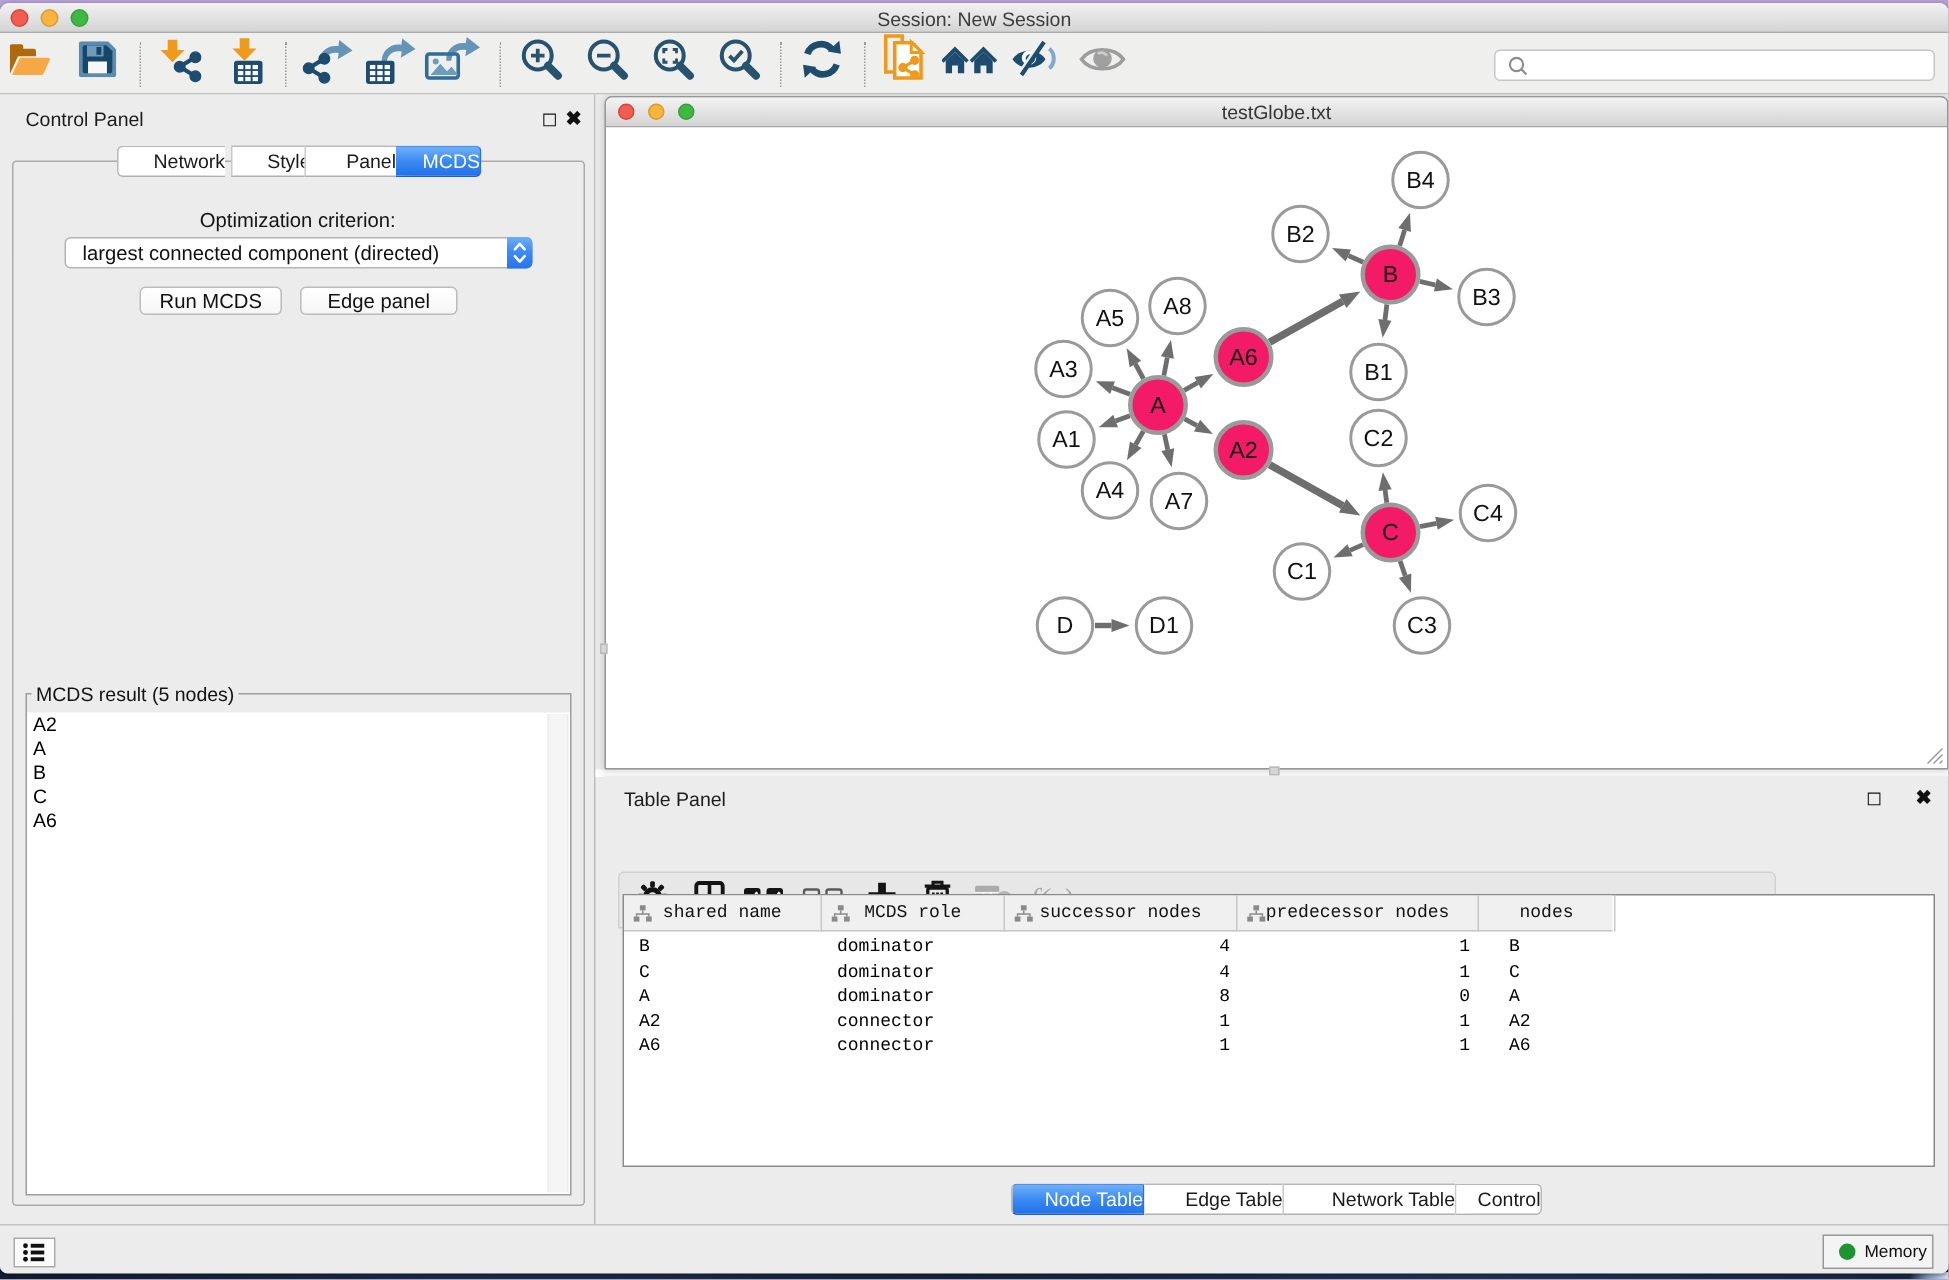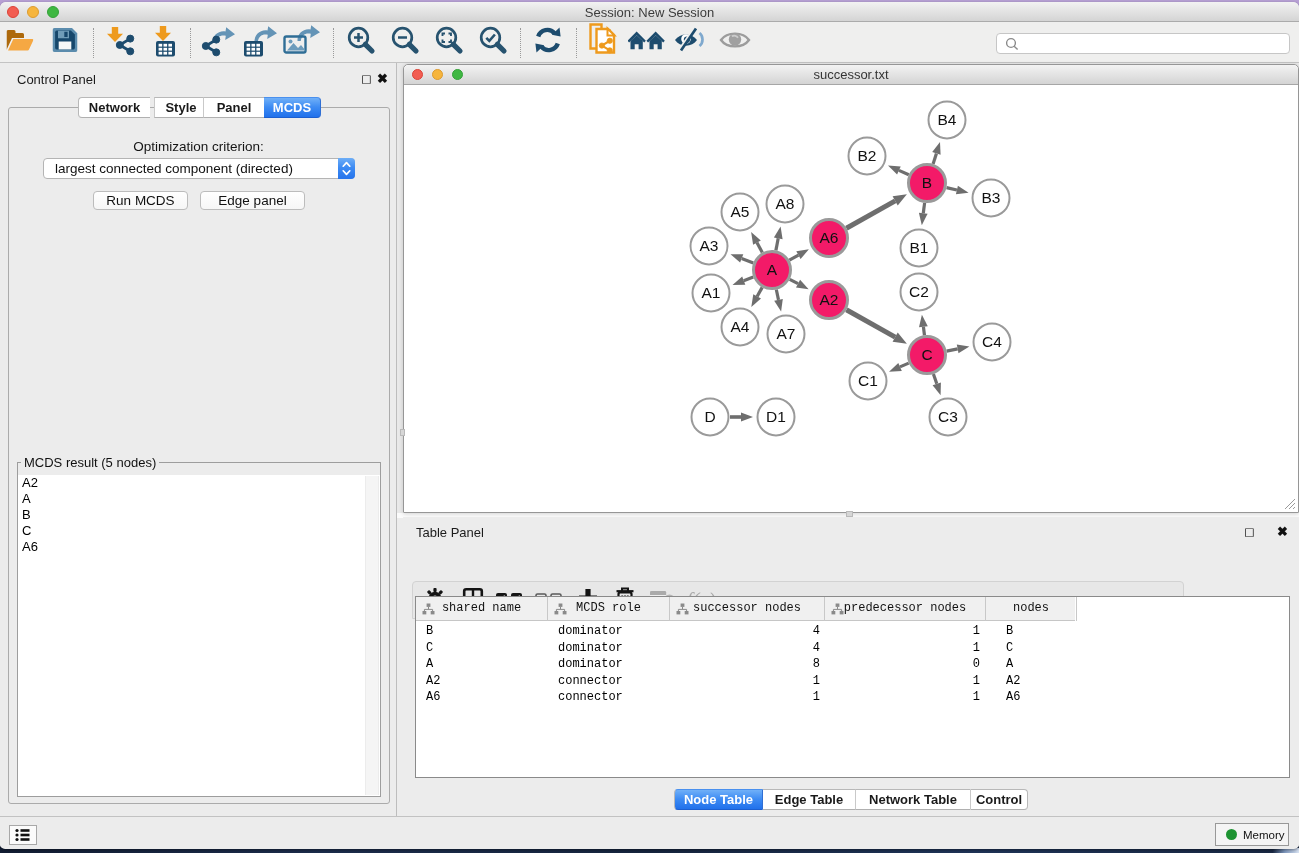--- a/index.html
+++ b/index.html
@@ -23,21 +23,21 @@
 .tsep { position:absolute; top:6px; height:30px; width:0;
   border-left:1px dotted #9a9a9a; }
 #searchbox { left:996px; top:11px; width:294px; height:21px; background:#fff;
   border:1px solid #c6c6c6; border-radius:4px; }
 
 #cpanel { left:0; top:61px; width:397px; height:753px; background:#ececec; border-right:1px solid #bdbdbd; }
 .ptitle { font-size:13px; color:#1c1c1c; }
 .wbtn { position:absolute; font-size:13px; color:#111; }
 #cp-tabs { left:78px; top:34px; width:243px; height:21px; }
 .seg { position:absolute; top:0; height:21px; font-size:13px; color:#1a1a1a;
-  background:#fff; border-top:1px solid #b8b8b8; border-bottom:1px solid #b0b0b0; text-align:center; line-height:20px;font-weight:bold; }
+  background:#fff; border-top:1px solid #b8b8b8; border-bottom:1px solid #b0b0b0; text-align:right; line-height:20px; }
 .seg.first { border-left:1px solid #b8b8b8; border-radius:4px 0 0 4px; }
 .seg.last { border-right:1px solid #2f6fd4; border-radius:0 4px 4px 0; }
 .seg.mid { border-left:1px solid #c9c9c9; }
 .seg.sel { background:linear-gradient(#70b0f8 0%,#3d8bf3 48%,#2171eb 100%);
   color:#fff; border-top:1px solid #4a90ee; border-bottom:1px solid #1c5fd0; }
 #cp-border { left:8px; top:44px; width:382px; height:697px; border:1px solid #ababab; border-radius:3px; }
 #opt-label { left:0; top:75.5px; width:397px; text-align:center; font-size:13.5px; color:#151515; }
 #combo { left:43px; top:95px; width:312px; height:21px; background:#fff; border:1px solid #b4b4b4;
   border-radius:4px; font-size:13.5px; color:#111; line-height:19px; padding-left:11px; }
 #combo-btn { right:-1px; top:-1px; width:17px; height:21px; border-radius:0 4px 4px 0;
@@ -272,21 +272,21 @@
   </div>
 
   <div class="abs" id="desk"></div>
   <div class="abs" id="divband"></div>
 
   <div class="abs" id="iframe1">
     <div class="abs" id="if-titlebar">
       <div class="abs tl" style="left:8px;background:#f25d52;border:1px solid #db4338;"></div>
       <div class="abs tl" style="left:28px;background:#f6b53d;border:1px solid #dd9b2f;"></div>
       <div class="abs tl" style="left:48px;background:#3fb742;border:1px solid #35a139;"></div>
-      <div class="abs" id="if-title-text">successor.txt</div>
+      <div class="abs" id="if-title-text">testGlobe.txt</div>
     </div>
     <div class="abs" id="canvas">
       <svg width="893" height="426" viewBox="0 0 893 426">
 <line x1="349.3" y1="191.1" x2="339.7" y2="194.7" stroke="#6e6e6e" stroke-width="3.2"></line>
 <polygon points="328.5,198.9 338.2,190.5 341.3,198.8" fill="#6e6e6e"></polygon>
 <line x1="349.3" y1="176.9" x2="337.7" y2="172.5" stroke="#6e6e6e" stroke-width="3.2"></line>
 <polygon points="326.5,168.2 339.3,168.3 336.1,176.6" fill="#6e6e6e"></polygon>
 <line x1="358.3" y1="166.5" x2="352.9" y2="156.6" stroke="#6e6e6e" stroke-width="3.2"></line>
 <polygon points="347.1,146.1 356.8,154.5 349.1,158.8" fill="#6e6e6e"></polygon>
 <line x1="371.9" y1="164.4" x2="374.2" y2="152.3" stroke="#6e6e6e" stroke-width="3.2"></line>

